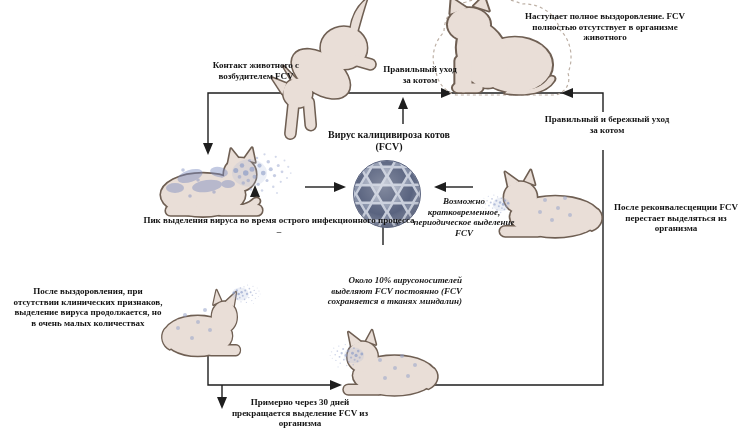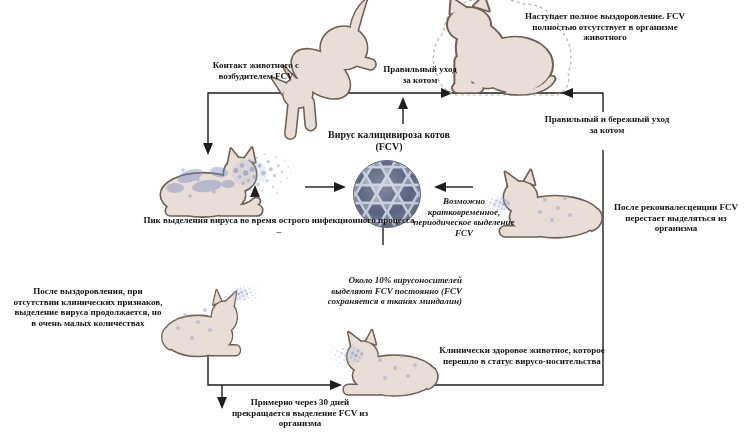--- a/index.html
+++ b/index.html
@@ -242,14 +242,13 @@
   <div class="lbl" style="left:143px; top:215px; width:272px;">Пик выделения вируса во время острого инфекционного процесса –</div>
   <div class="lbl big" style="left:317px; top:129px; width:144px;">Вирус калицивироза котов (FCV)</div>
   <div class="lbl it" style="left:411px; top:196px; width:106px;">Возможно кратковременное, периодическое выделение FCV</div>
   <div class="lbl" style="left:513px; top:11px; width:184px;">Наступает полное выздоровление. FCV полностью отсутствует в организме животного</div>
   <div class="lbl" style="left:381px; top:64px; width:78px;">Правильный уход за котом</div>
   <div class="lbl" style="left:543px; top:114px; width:128px;">Правильный и бережный уход за котом</div>
   <div class="lbl" style="left:608px; top:202px; width:136px;">После реконвалесценции FCV перестает выделяться из организма</div>
   <div class="lbl it" style="left:314px; top:275px; width:148px;text-align:right;">Около 10% вирусоносителей выделяют FCV постоянно (FCV сохраняется в тканях миндалин)</div>
   <div class="lbl" style="left:12px; top:286px; width:152px;">После выздоровления, при отсутствии клинических признаков, выделение вируса продолжается, но в очень малых количествах</div>
   <div class="lbl" style="left:226px; top:397px; width:148px;">Примерно через 30 дней прекращается выделение FCV из организма</div>
-  <div class="lbl" style="left:430px; top:345px; width:184px;">Клинически здоровое животное, которое перешло в статус вирусо-носительства</div>
 </div>
 
 </body></html>

